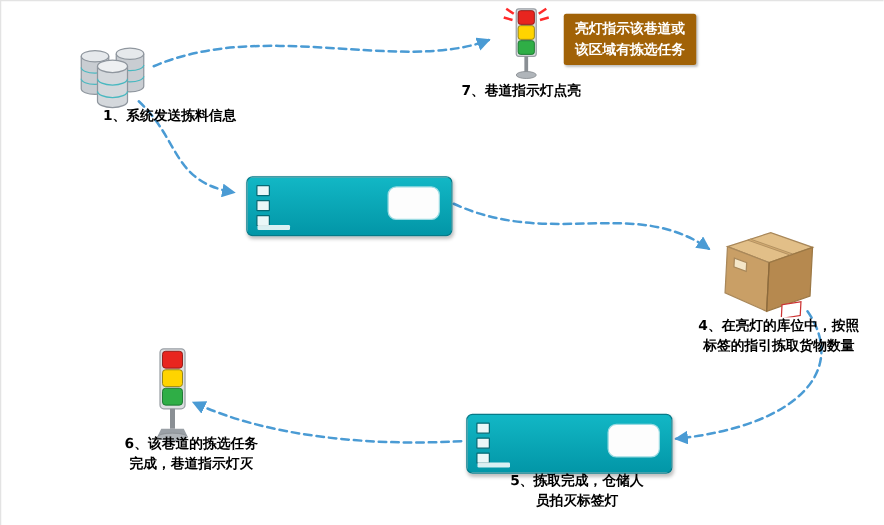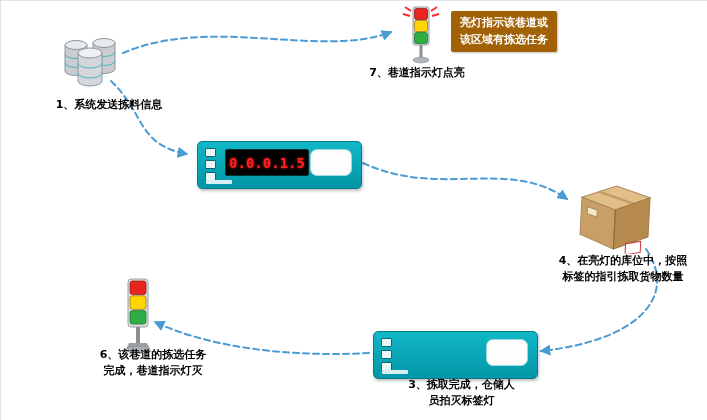--- a/index.html
+++ b/index.html
@@ -46,21 +46,21 @@
       <path d="M32,8 v26 a11,4.5 0 0 0 22,0 v-26" fill="#c9cdd2"></path>
       <ellipse cx="43" cy="8" rx="11" ry="4.5" fill="#e6e9ec"></ellipse>
       <path d="M32,17 a11,4.5 0 0 0 22,0" fill="none" stroke="#49b8c0"></path>
       <path d="M32,26 a11,4.5 0 0 0 22,0" fill="none" stroke="#49b8c0"></path>
       <path d="M17,18 v28 a12,5 0 0 0 24,0 v-28" fill="#d4d8dc"></path>
       <ellipse cx="29" cy="18" rx="12" ry="5" fill="#eef0f2"></ellipse>
       <path d="M17,28 a12,5 0 0 0 24,0" fill="none" stroke="#49b8c0"></path>
       <path d="M17,38 a12,5 0 0 0 24,0" fill="none" stroke="#49b8c0"></path>
     </g>
   </svg>
-  <div class="step-label" style="left:28px;top:96px;width:160px;">1、系统发送拣料信息</div>
+  <div class="step-label" style="left:28px;top:84px;width:160px;text-align:right;">1、系统发送拣料信息</div>
 
   <svg class="abs" style="left:398px;top:4px;z-index:2;" width="46" height="62" viewBox="0 0 46 62">
     <g stroke="#ff2a2a" stroke-width="2">
       <line x1="12" y1="6" x2="6" y2="2"></line>
       <line x1="11" y1="11" x2="4" y2="9"></line>
       <line x1="32" y1="6" x2="38" y2="2"></line>
       <line x1="33" y1="11" x2="40" y2="9"></line>
     </g>
     <rect x="14" y="2" width="16" height="38" rx="2" fill="#dcdee0" stroke="#9aa0a6"></rect>
     <rect x="15.5" y="3.5" width="13" height="11" rx="2" fill="#e8251f" stroke="#8a1410" stroke-width="0.7"></rect>
@@ -73,23 +73,20 @@
 
   <div class="callout">亮灯指示该巷道或
 该区域有拣选任务</div>
 
   <div class="device" style="left:196px;top:140px;">
     <div class="btn-col">
       <div class="btn"></div>
       <div class="btn"></div>
       <div class="btn"></div>
     </div>
-    <div class="display">
-      <span class="digits">0.0.0.1.5</span>
-    </div>
     <div class="blank-panel"></div>
     <div class="logo"></div>
   </div>
 
   <svg class="abs" style="left:570px;top:180px;z-index:2;transform:rotate(3deg);" width="86" height="72" viewBox="0 0 86 72">
     <polygon points="10,18 44,5 78,15 44,29" fill="#e2bf88" stroke="#a9885a"></polygon>
     <polygon points="10,18 44,29 44,68 10,55" fill="#c99f66" stroke="#a9885a"></polygon>
     <polygon points="44,29 78,15 78,54 44,68" fill="#b6894f" stroke="#9c7845"></polygon>
     <polygon points="26,12 60,22 62,21 28,11" fill="#d2ab72" stroke="#a9885a" stroke-width="0.6"></polygon>
     <line x1="44" y1="29" x2="44" y2="68" stroke="#8d6a3c" stroke-width="1"></line>
@@ -101,21 +98,21 @@
 
   <div class="device" style="left:372px;top:330px;">
     <div class="btn-col">
       <div class="btn"></div>
       <div class="btn"></div>
       <div class="btn"></div>
     </div>
     <div class="blank-panel"></div>
     <div class="logo"></div>
   </div>
-  <div class="step-label" style="left:388px;top:376px;width:145px;">3、拣取完成，仓储人
+  <div class="step-label" style="left:388px;top:376px;width:145px;">5、拣取完成，仓储人
 员拍灭标签灯</div>
 
   <svg class="abs" style="left:114px;top:276px;z-index:2;" width="48" height="78" viewBox="0 0 48 78">
     <rect x="13" y="2" width="20" height="48" rx="3" fill="#dcdee0" stroke="#9aa0a6"></rect>
     <rect x="15" y="4" width="16" height="13.5" rx="2.5" fill="#e8251f" stroke="#8a1410" stroke-width="0.7"></rect>
     <rect x="15" y="18.8" width="16" height="13.5" rx="2.5" fill="#ffd400" stroke="#8a7a10" stroke-width="0.7"></rect>
     <rect x="15" y="33.6" width="16" height="13.5" rx="2.5" fill="#2fae46" stroke="#14702a" stroke-width="0.7"></rect>
     <rect x="21" y="50" width="4" height="16" fill="#8a8f94"></rect>
     <polygon points="14,66 32,66 35,72 11,72" fill="#9aa0a6"></polygon>
     <ellipse cx="23" cy="72.5" rx="12" ry="3" fill="#b0b5ba" stroke="#8a8f94" stroke-width="0.7"></ellipse>

